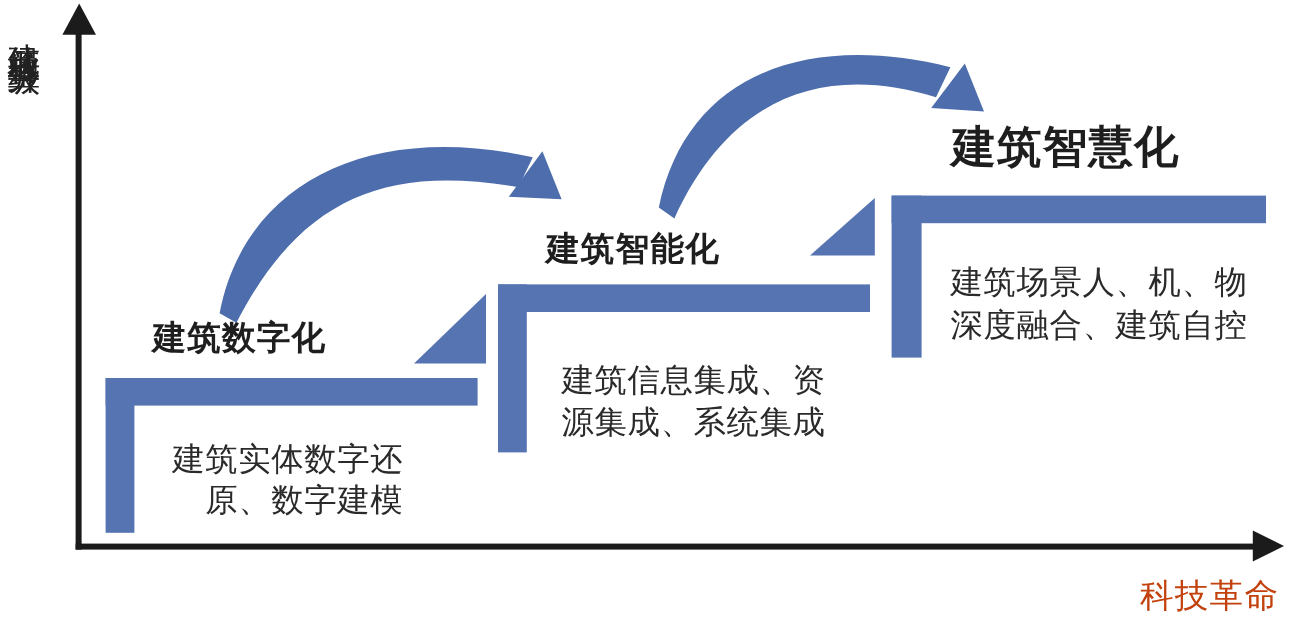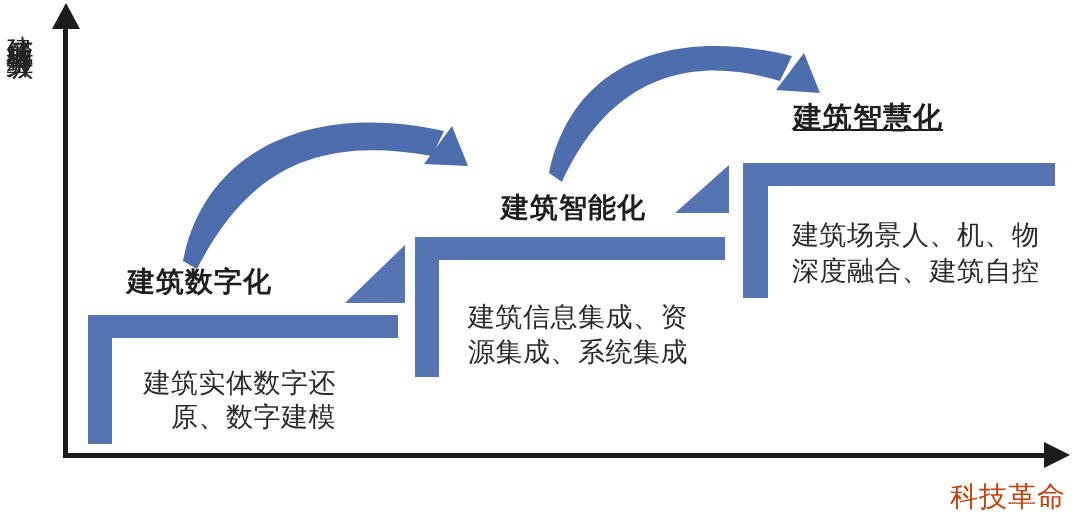--- a/index.html
+++ b/index.html
@@ -57,22 +57,22 @@
     left:675px;top:165px;
     border-left:54px solid transparent;
     border-bottom:48px solid #5673b2;
   }
   
   .step-title{
     position:absolute;font-weight:700;font-size:28px;
     letter-spacing:1px;color:#1e1e1e;white-space:nowrap;
   }
   #step1-title{left:127px;top:263px;}
-  #step2-title{left:455px;top:189px;margin-left:46px;}
-  #step3-title{left:793px;top:98px;font-size:29px;text-decoration:underline;}
+  #step2-title{left:455px;top:189px;}
+  #step3-title{left:793px;top:98px;font-size:37px;}
   .step-desc{
     position:absolute;font-size:27px;color:#2a2a2a;
     line-height:34px;letter-spacing:0.5px;
     word-break:break-all;line-break:anywhere;
   }
   #step1-desc{left:138px;top:366px;width:198px;text-align:right;}
   #step2-desc{left:468px;top:300px;width:224px;line-height:35px;}
   #step3-desc{left:792px;top:217px;width:254px;line-height:36px;}
   
   #arrows-svg{position:absolute;left:0;top:0;pointer-events:none;}

